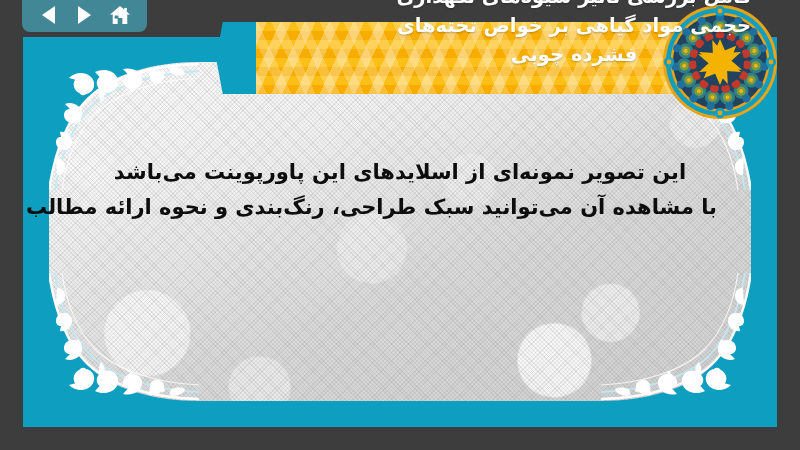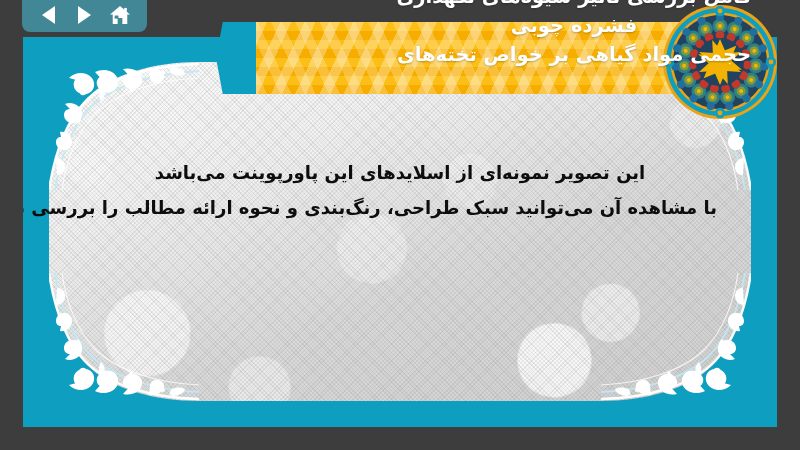--- a/index.html
+++ b/index.html
@@ -106,21 +106,21 @@
     position:absolute; right:22px; top:4px; width:116px; height:116px;
     z-index:13;
   }
 
   
   #bodytext{
     position:absolute; left:60px; right:60px; top:118px;
     z-index:6;
     direction:rtl; text-align:center;
     color:#0d0d0d;
-    font-size:18px; line-height:35px; font-weight:700;
+    font-size:21px; line-height:35px; font-weight:700;
   }
   #bodytext p{ white-space:nowrap; }
 </style>
 </head>
 <body>
 
 <div id="screen">
 
   <div id="navbar">
     <div class="navicon" title="prev">
@@ -257,22 +257,22 @@
 
   </div>
 
   <div id="banner">
     <div class="tail"></div>
     <div class="body"></div>
   </div>
 
   <div id="title">
     <div>کامل بررسی تأثیر شیوه‌های نگهداری</div>
+    <div>حجمی مواد گیاهی بر خواص تخته‌های</div>
     <div>فشرده چوبی</div>
-    <div>حجمی مواد گیاهی بر خواص تخته‌های</div>
   </div>
 
   <svg id="mandala" viewBox="0 0 116 116">
     <defs>
       <g id="petal">
         <circle cx="0" cy="-36" r="7.5" fill="#2f7f86"></circle>
         <circle cx="0" cy="-36" r="4.6" fill="#7f9a3f"></circle>
         <circle cx="0" cy="-27" r="4.4" fill="#c0392b"></circle>
         <circle cx="0" cy="-45" r="4.0" fill="#1f6fa0"></circle>
         <circle cx="0" cy="-36" r="2.0" fill="#f2b705"></circle>

